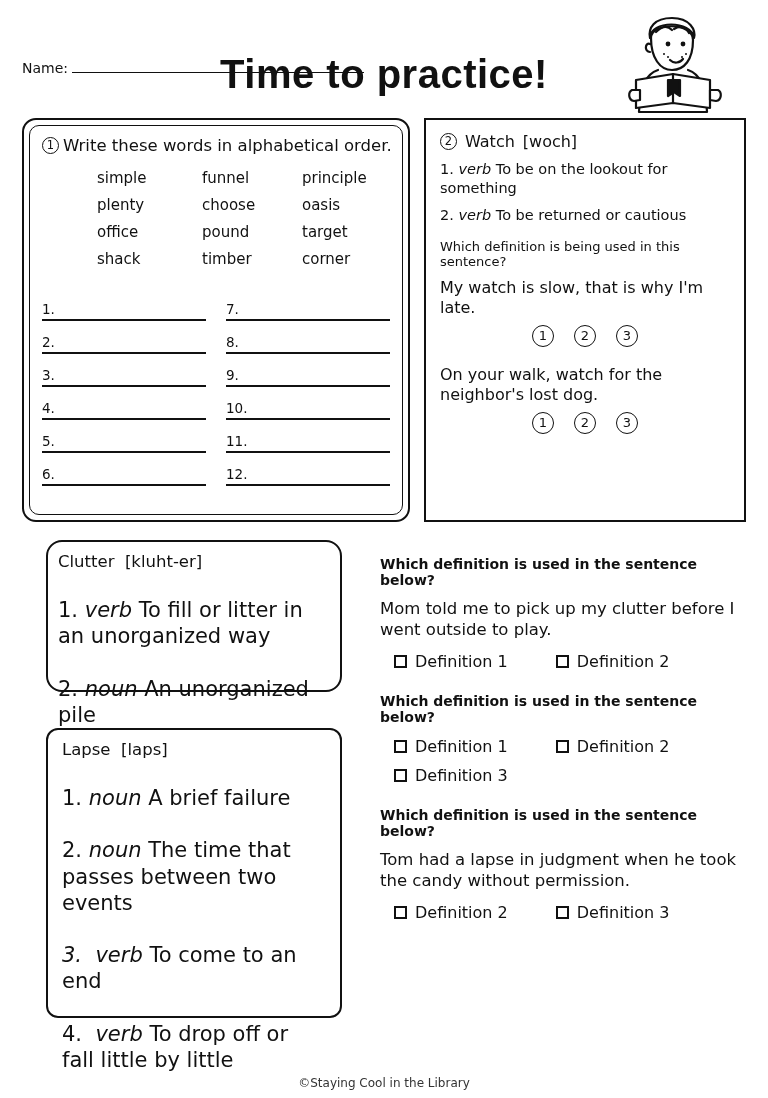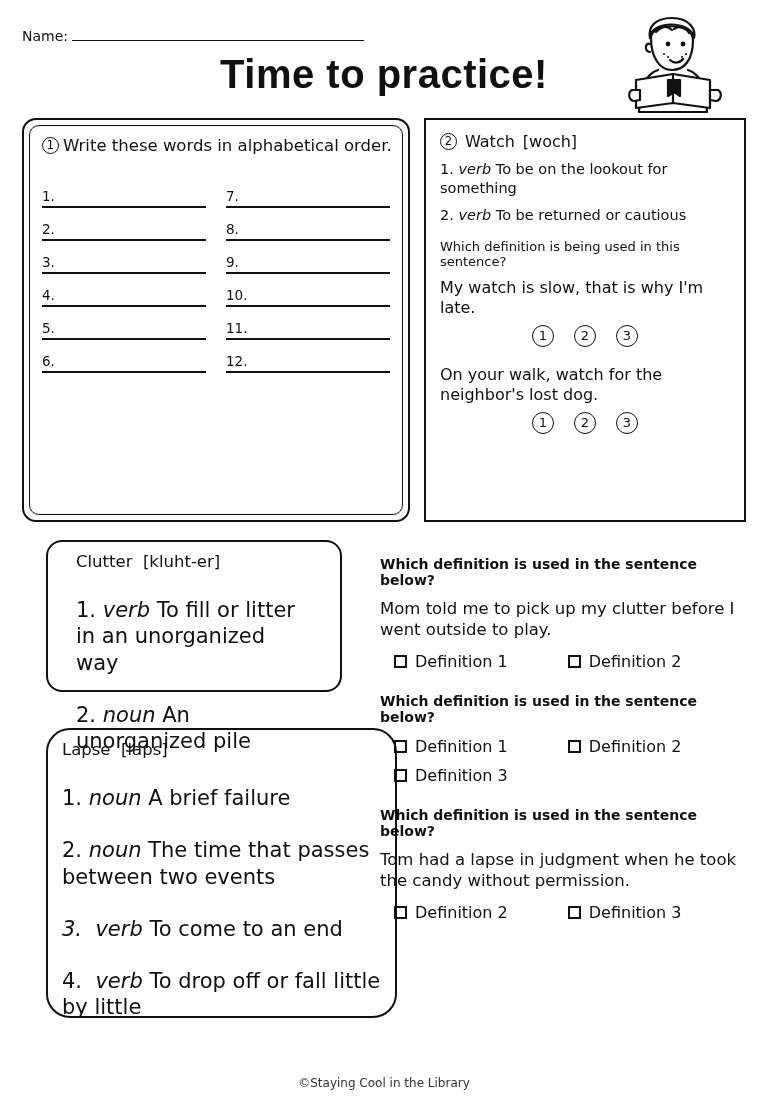--- a/index.html
+++ b/index.html
@@ -18,21 +18,21 @@
 
   
   .name-row {
     position: absolute;
     left: 22px;
     top: 28px;
     display: flex;
     align-items: baseline;
     font-size: 14px;
   }
-  .name-label { margin-right: 4px; }
+  .name-label { margin-right: 4px; margin-top: 32px; }
   .name-line {
     display: inline-block;
     width: 292px;
     border-bottom: 1.5px solid #111;
     height: 13px;
   }
 
   
   .title {
     position: absolute;
@@ -166,30 +166,30 @@
 
   
   .box3 {
     position: absolute;
     left: 46px;
     top: 540px;
     width: 296px;
     height: 152px;
     border: 2.5px solid #111;
     border-radius: 16px;
-    padding: 10px 28px;
+    padding: 10px 10px;
   }
   .box4 {
     position: absolute;
     left: 46px;
     top: 728px;
-    width: 351px;
+    width: 296px;
     height: 290px;
     border: 2.5px solid #111;
-    border-radius: 24px;
+    border-radius: 12px;
     padding: 10px 14px;
   }
   .entry-head {
     font-size: 16.5px;
   }
   .entry-def {
     font-size: 21px;
     margin-top: 26px;
     line-height: 1.25;
   }
@@ -207,21 +207,21 @@
     font-weight: bold;
   }
   .q-sentence {
     font-size: 16.5px;
     margin-top: 10px;
     line-height: 1.28;
   }
   .opts {
     display: flex;
     flex-wrap: wrap;
-    gap: 10px 60px;
+    gap: 10px 48px;
     margin-top: 12px;
     padding-left: 14px;
   }
   .opt {
     display: flex;
     align-items: center;
     gap: 8px;
     font-size: 16px;
   }
   .cb {
@@ -286,20 +286,34 @@
   </svg>
 </div>
 
 <div class="box1">
   <div class="box1-inner">
     <div class="q1-head">
       <span class="circnum">1</span>
       <span>Write these words in alphabetical order.</span>
     </div>
 
+    <div class="wordgrid">
+      <span>simple</span>
+      <span>funnel</span>
+      <span>principle</span>
+      <span>plenty</span>
+      <span>choose</span>
+      <span>oasis</span>
+      <span>office</span>
+      <span>pound</span>
+      <span>target</span>
+      <span>shack</span>
+      <span>timber</span>
+      <span>corner</span>
+    </div>
 
     <div class="lines">
       <div class="lineitem">
           <span class="num">1.</span>
         </div>
       <div class="lineitem">
           <span class="num">7.</span>
         </div>
       <div class="lineitem">
           <span class="num">2.</span>

